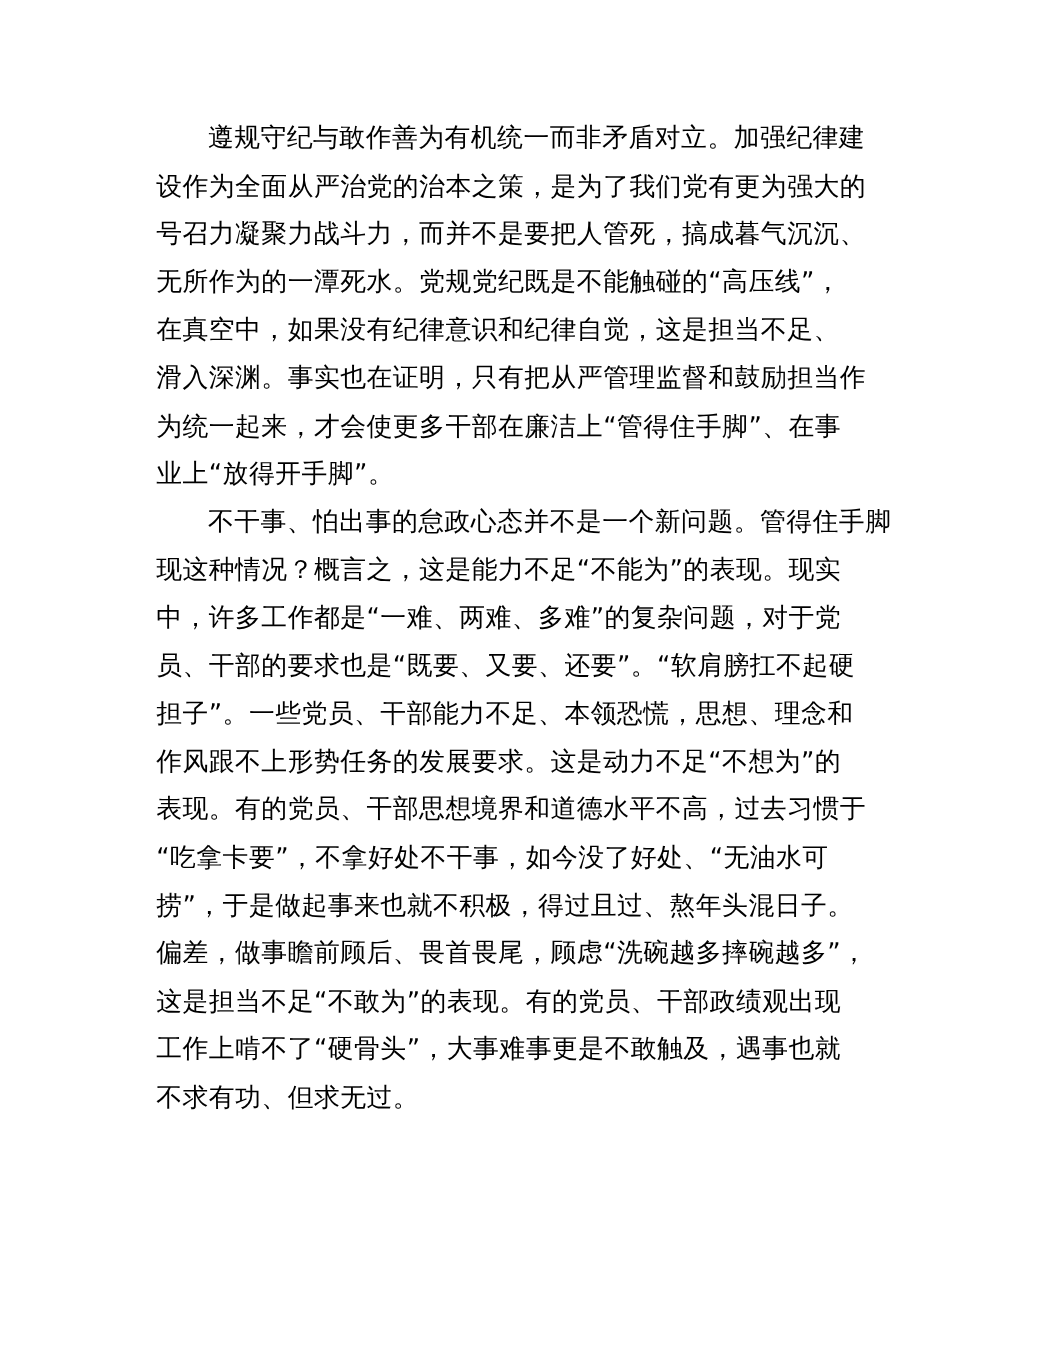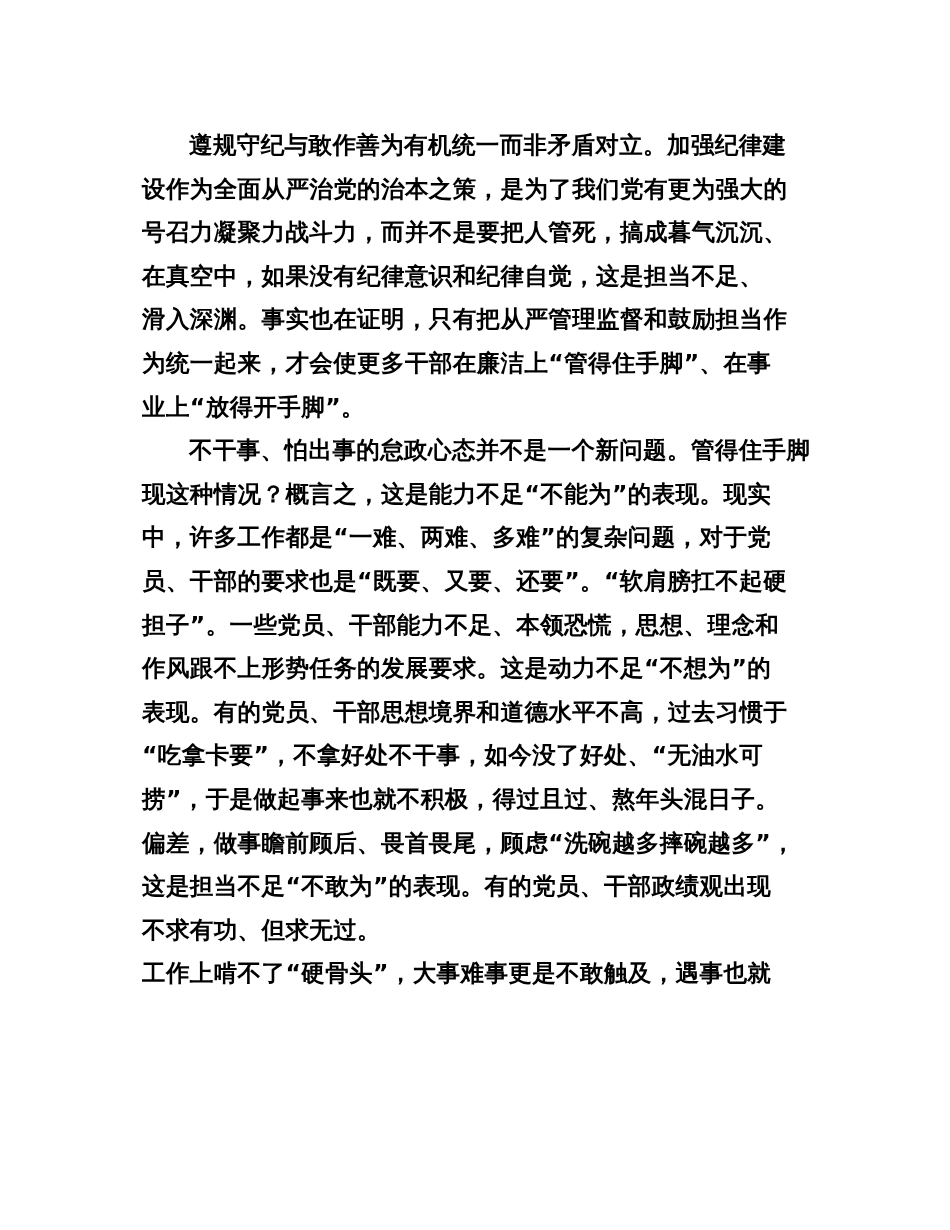--- a/index.html
+++ b/index.html
@@ -11,23 +11,22 @@
       width: 950px;
       height: 1230px;
       position: relative;
       overflow: hidden;
       font-family: "DejaVu Sans", "Liberation Sans", sans-serif;
       color: #000000;
     }
     .page {
       position: absolute;
       left: 142px;
-      top: 124px;
+      top: 104px;
       width: 700px;
-      font-weight: bold;
     }
     .paragraph {
       margin: 0;
     }
     .line {
       display: block;
       height: 43.6px;
       line-height: 43.6px;
       font-size: 23.5px;
       white-space: nowrap;
@@ -38,33 +37,34 @@
     }
   </style>
 </head>
 <body>
 
 <div class="page">
   <div class="paragraph">
     <span class="line indent">遵规守纪与敢作善为有机统一而非矛盾对立。加强纪律建</span>
     <span class="line">设作为全面从严治党的治本之策，是为了我们党有更为强大的</span>
     <span class="line">号召力凝聚力战斗力，而并不是要把人管死，搞成暮气沉沉、</span>
+    <span class="line">无所作为的一潭死水。党规党纪既是不能触碰的“高压线”，</span>
     <span class="line">在真空中，如果没有纪律意识和纪律自觉，这是担当不足、</span>
     <span class="line">滑入深渊。事实也在证明，只有把从严管理监督和鼓励担当作</span>
     <span class="line">为统一起来，才会使更多干部在廉洁上“管得住手脚”、在事</span>
     <span class="line">业上“放得开手脚”。</span>
   </div>
   <div class="paragraph">
     <span class="line indent">不干事、怕出事的怠政心态并不是一个新问题。管得住手脚</span>
     <span class="line">现这种情况？概言之，这是能力不足“不能为”的表现。现实</span>
     <span class="line">中，许多工作都是“一难、两难、多难”的复杂问题，对于党</span>
     <span class="line">员、干部的要求也是“既要、又要、还要”。“软肩膀扛不起硬</span>
     <span class="line">担子”。一些党员、干部能力不足、本领恐慌，思想、理念和</span>
     <span class="line">作风跟不上形势任务的发展要求。这是动力不足“不想为”的</span>
     <span class="line">表现。有的党员、干部思想境界和道德水平不高，过去习惯于</span>
     <span class="line">“吃拿卡要”，不拿好处不干事，如今没了好处、“无油水可</span>
     <span class="line">捞”，于是做起事来也就不积极，得过且过、熬年头混日子。</span>
     <span class="line">偏差，做事瞻前顾后、畏首畏尾，顾虑“洗碗越多摔碗越多”，</span>
     <span class="line">这是担当不足“不敢为”的表现。有的党员、干部政绩观出现</span>
+    <span class="line">工作上啃不了“硬骨头”，大事难事更是不敢触及，遇事也就</span>
     <span class="line">不求有功、但求无过。</span>
-    <span class="line">工作上啃不了“硬骨头”，大事难事更是不敢触及，遇事也就</span>
   </div>
 </div>
 
 </body></html>

